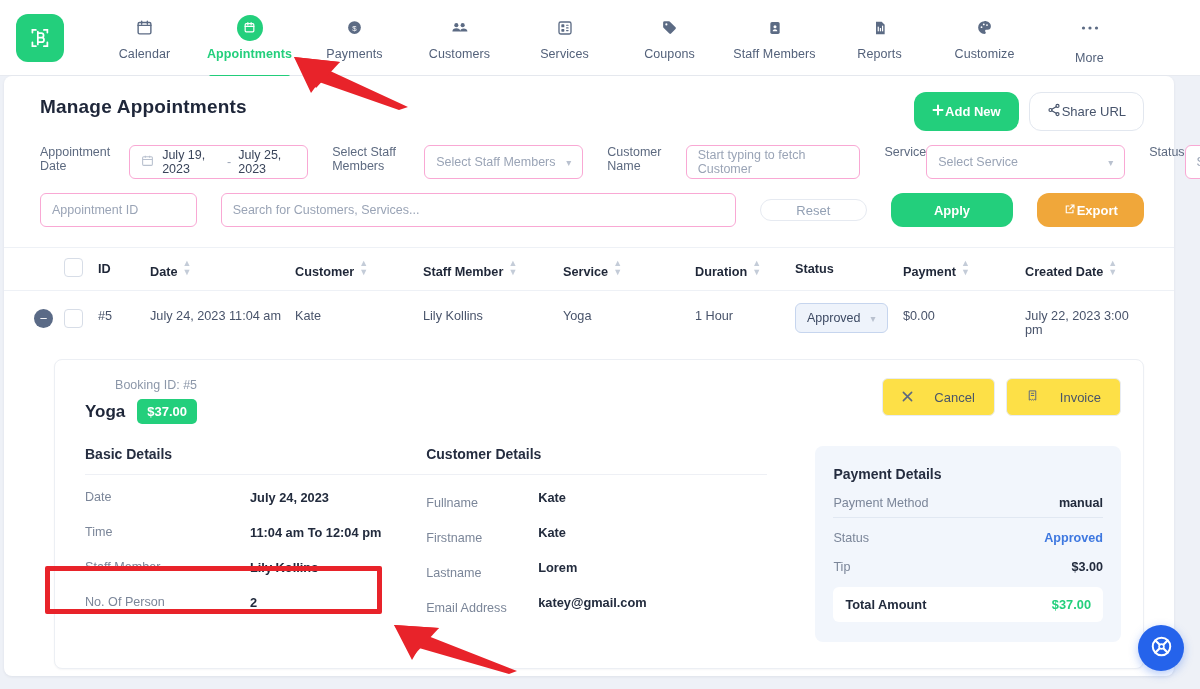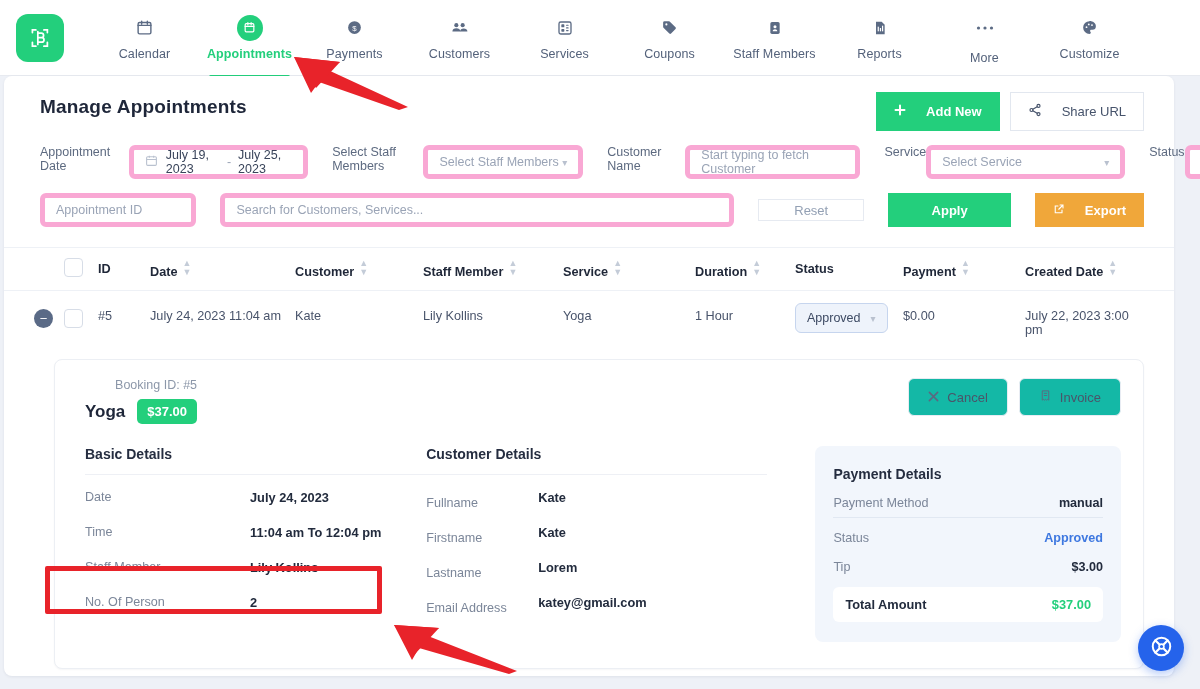--- a/index.html
+++ b/index.html
@@ -49,36 +49,36 @@
     background: #eef1f7; padding: 0 14px 0 4px;
   }
   .card {
     background: #fff; border-radius: 8px; width: 1170px; min-height: 600px;
     box-shadow: 0 1px 3px rgba(20,30,60,.07);
   }
   .card-head { padding: 20px 30px 0 36px; display: flex; align-items: flex-start; justify-content: space-between; }
   .page-title { font-size: 19px; font-weight: 700; color: #1e2639; letter-spacing:.2px; }
   .head-btns { display: flex; gap: 10px; margin-top: -4px; }
   .btn {
-    display: inline-flex; align-items: center; gap: 20px; font-size: 13px;
-    border-radius: 0; padding: 10px 17px; cursor: pointer; white-space: nowrap;
+    display: inline-flex; align-items: center; gap: 1px; font-size: 13px;
+    border-radius: 12px; padding: 10px 17px; cursor: pointer; white-space: nowrap;
     border: 1px solid transparent; font-weight: 600;
   }
   .btn-green { background: #23cf7c; color: #fff; }
   .btn-white { background: #fff; color: #46536b; border: 1px solid #e2e7ef; font-weight: 500; }
   .btn-orange { background: #f0a73a; color: #fff; }
   .btn-ghost { background:#fff; color:#93a0b4; border:1px solid #e6eaf1; font-weight:500; }
 
   
   .filters { padding: 14px 30px 0 36px; }
   .frow { display: flex; gap: 24px; }
   .fgroup { display: flex; flex-direction: row; }
   .flabel { font-size: 12.5px; color: #5d6a80; margin-bottom: 7px; }
   .fctl {
-    height: 34px; border: 5px solid #f9a8d4; border-radius: 6px; background: #fff;
+    height: 34px; border: 1px solid #f9a8d4; border-radius: 6px; background: #fff;
     display: flex; align-items: center; padding: 0 11px; font-size: 12.5px; color: #9aa4b6;
     position: relative;
   }
   .fctl .val { color: #39445a; }
   .caret { margin-left: auto; color: #b9c1cf; font-size: 10px; }
   .w-date { width: 198px; }
   .w-staff { width: 199px; }
   .w-cust  { width: 199px; }
   .w-serv  { width: 199px; }
   .w-stat  { width: 199px; }
@@ -124,22 +124,22 @@
     margin: 8px 30px 0 50px; border: 1px solid #eceff4; border-radius: 8px;
     padding: 18px 22px 26px 30px; background: #fff;
     box-shadow: 0 1px 2px rgba(20,30,60,.04);
   }
   .detail-top { display: flex; justify-content: space-between; align-items: flex-start; text-align: right; }
   .booking-id { font-size: 12.5px; color: #8c97a9; }
   .svc-line { display: flex; align-items: center; gap: 12px; margin-top: 7px; }
   .svc-name { font-size: 17px; font-weight: 700; color: #1e2639; }
   .price-pill { background: #23cf7c; color: #fff; font-size: 13px; font-weight: 700; border-radius: 5px; padding: 5px 10px; }
   .detail-btns { display: flex; gap: 11px; }
-  .btn-det { background:#14b8a6; border:1px solid #e8ecf3; color:#4a5569; border-radius:6px;
-    padding:10px 19px; font-size:13px; display:inline-flex; align-items:center; gap:8px; cursor:pointer; font-weight:500;}
+  .btn-det { background:#fde047; border:1px solid #e8ecf3; color:#4a5569; border-radius:6px;
+    padding:10px 19px; font-size:13px; display:inline-flex; align-items:center; gap:21px; cursor:pointer; font-weight:500;}
 
   .cols { display: flex; margin-top: 22px; }
   .col-basic { width: 355px; }
   .col-cust  { width: 355px; margin-left: 0px; }
   .col-pay   { width: 318px; margin-left: 48px; }
   .sec-title { font-size: 14px; font-weight: 700; color: #252d40; }
   .sec-rule { height: 1px; background: #eef0f5; margin-top: 12px; }
   .kv { display: flex; align-items: center; height: 26px; margin-top: 9px; }
   .kv .k { width: 165px; font-size: 12.6px; color: #7b8699; flex: none; }
   .kv .v { font-size: 12.8px; color: #222b3d; font-weight: 700; }
@@ -272,41 +272,41 @@
           <svg width="16" height="16" viewBox="0 0 24 24" fill="currentColor">
             <path d="M6 2.5h8.5L19 7v14.5H6z"></path>
             <rect x="8.5" y="10" width="1.8" height="7" fill="#fff"></rect>
             <rect x="11.8" y="12" width="1.8" height="5" fill="#fff"></rect>
             <rect x="15" y="8.5" width="1.8" height="8.5" fill="#fff"></rect>
           </svg>
         </span>
         <span class="ni-label">Reports</span>
       </div>
 
-      <div class="nav-item more">
-        <span class="ni-icon">
-          <svg width="18" height="6" viewBox="0 0 18 6" fill="currentColor">
-            <circle cx="2.5" cy="3" r="1.6"></circle>
-              <circle cx="9" cy="3" r="1.6"></circle>
-              <circle cx="15.5" cy="3" r="1.6"></circle>
-          </svg>
-        </span>
-        <span class="ni-label">More</span>
-      </div>
-
       <div class="nav-item">
         <span class="ni-icon">
           <svg width="17" height="17" viewBox="0 0 24 24" fill="currentColor">
             <path d="M12 3a9 9 0 0 0 0 18c1.1 0 1.8-.8 1.8-1.7 0-.5-.2-.9-.5-1.2-.3-.3-.5-.7-.5-1.2 0-1 .8-1.7 1.8-1.7H16a5 5 0 0 0 5-5c0-4-4-7.2-9-7.2z"></path>
             <circle cx="7.8" cy="11.5" r="1.3" fill="#fff"></circle>
             <circle cx="11" cy="7.6" r="1.3" fill="#fff"></circle>
             <circle cx="15.5" cy="8.6" r="1.3" fill="#fff"></circle>
           </svg>
         </span>
         <span class="ni-label">Customize</span>
+      </div>
+
+      <div class="nav-item more">
+        <span class="ni-icon">
+          <svg width="18" height="6" viewBox="0 0 18 6" fill="currentColor">
+            <circle cx="2.5" cy="3" r="1.6"></circle>
+              <circle cx="9" cy="3" r="1.6"></circle>
+              <circle cx="15.5" cy="3" r="1.6"></circle>
+          </svg>
+        </span>
+        <span class="ni-label">More</span>
       </div>
     </div>
   </div>
 
   <div class="page">
     <div class="card">
 
       <div class="card-head">
         <div class="page-title">Manage Appointments</div>
         <div class="head-btns">

